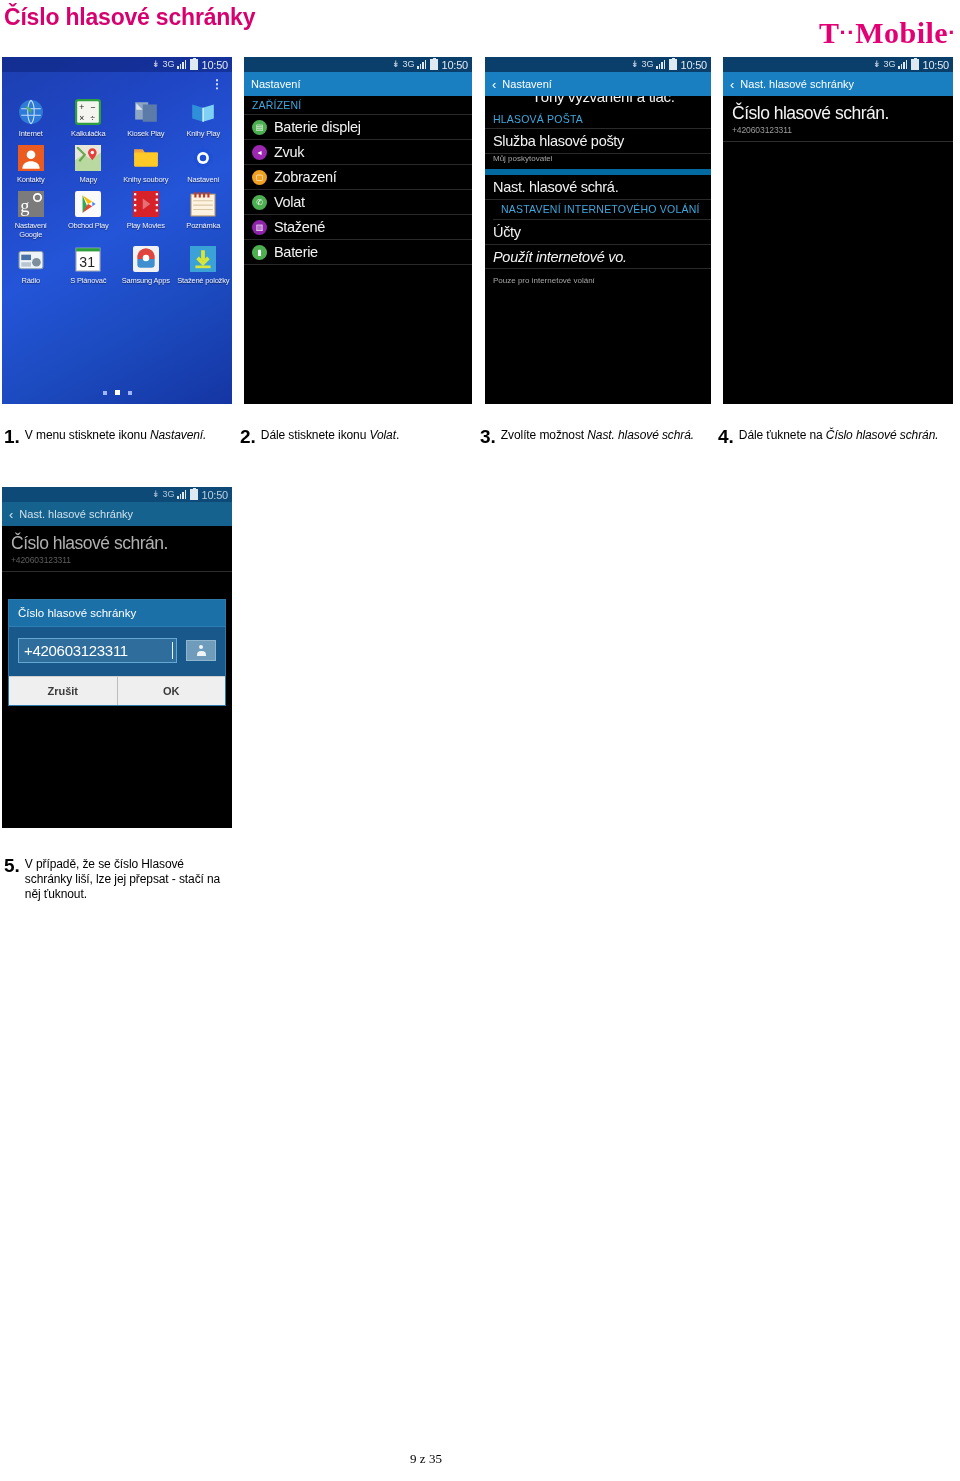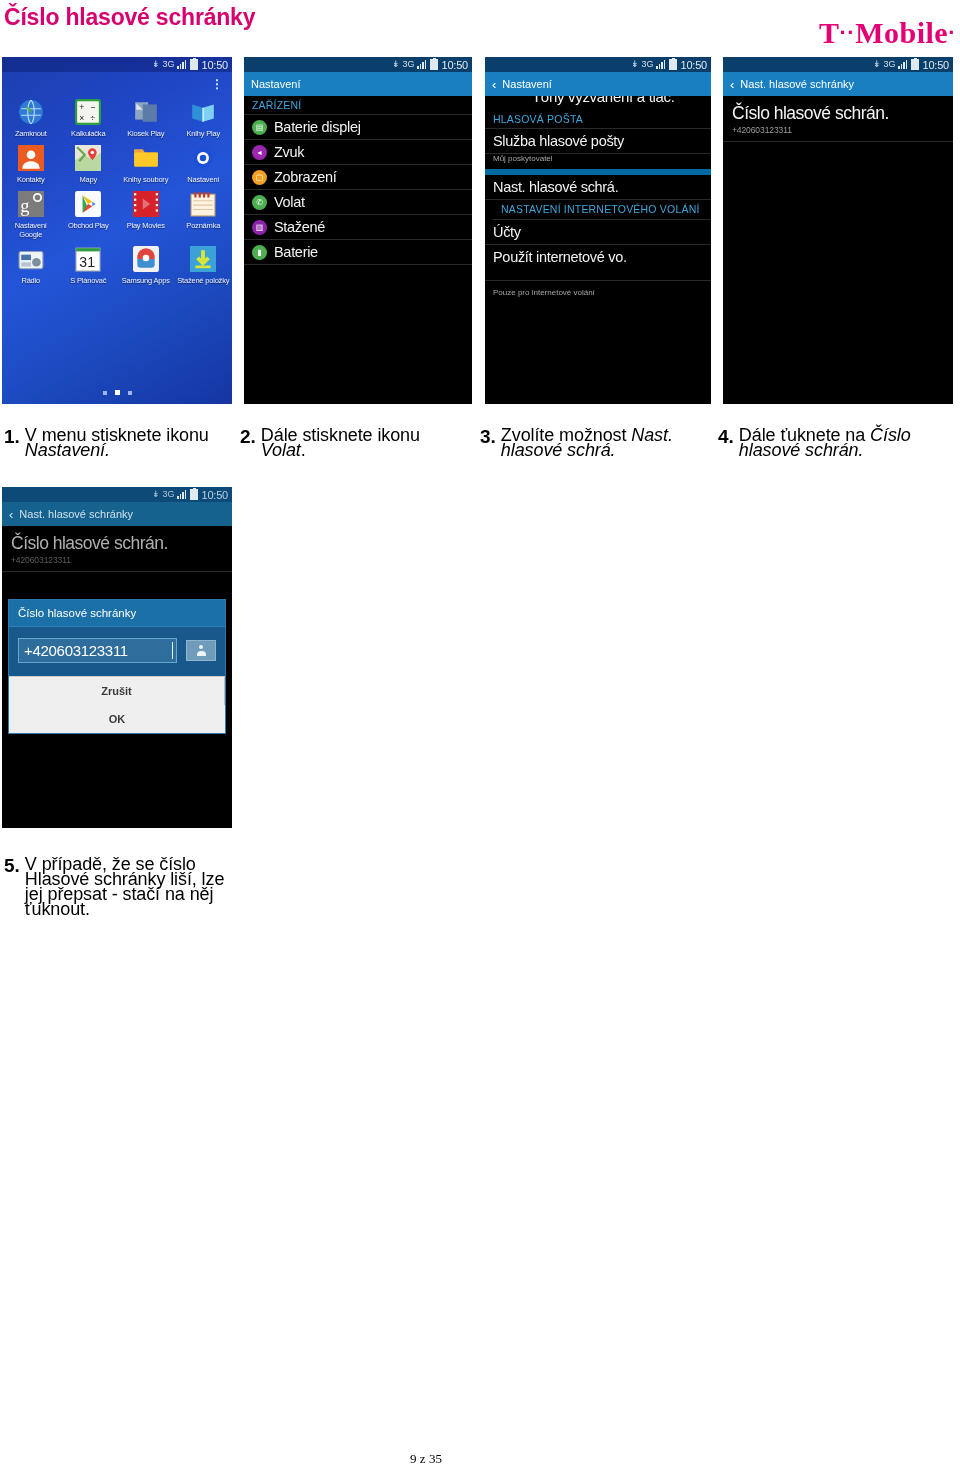--- a/index.html
+++ b/index.html
@@ -185,40 +185,40 @@
   #vm-number:after {
     content:""; position:absolute; right:3px; top:3px; bottom:3px; width:1px; background:#eaf4ff;
   }
   #vm-contact-btn {
     width: 30px; height: 21px; background: #6f9cbb; border:1px solid #8fb6cf;
     display:flex;align-items:center;justify-content:center; box-sizing:border-box;
   }
   #vm-contact-btn .person { width:9px;height:11px;position:relative;display:block; }
   #vm-contact-btn .person:before{content:"";position:absolute;top:0;left:2.5px;width:4px;height:4px;border-radius:50%;background:#eef4f8;}
   #vm-contact-btn .person:after{content:"";position:absolute;bottom:0;left:0;width:9px;height:5px;border-radius:4px 4px 0 0;background:#eef4f8;}
-  #vm-dialog .dlg-buttons { display:flex; background:#4c1d95; border-top:1px solid #cfcfcf;flex-direction:column; }
+  #vm-dialog .dlg-buttons { display:flex; background:#4c1d95; border-top:1px solid #cfcfcf; }
   #vm-dialog .dlg-buttons button {
     flex:1; background:#efefef; border:none; border-right:1px solid #bdbdbd;
     font-family:"Liberation Sans",sans-serif; font-size:11px; font-weight:bold; color:#3a3a3a;
     padding: 8px 0; cursor:pointer;
   }
   #vm-dialog .dlg-buttons button:last-child { border-right:none; }
 
   
   .caption {
     position: absolute;
     display: flex;
     align-items: flex-start;
   }
   .caption .num {
     font-size: 19px; font-weight: bold; color: #000; line-height: 17px;
     margin-right: 5px; flex: 0 0 auto;
   }
   .caption .txt {
-    font-size: 18px; color: #000; line-height: 15px; letter-spacing: -.1px;
+    font-size: 12px; color: #000; line-height: 15px; letter-spacing: -.1px;
   }
   .caption .txt em { font-style: italic; }
 
   #cap1 { left: 4px;   top: 428px; width: 225px; }
   #cap2 { left: 240px; top: 428px; width: 225px; }
   #cap3 { left: 480px; top: 428px; width: 225px; }
   #cap4 { left: 718px; top: 428px; width: 230px; }
   #cap5 { left: 4px;   top: 857px; width: 225px; }
 
   
@@ -251,21 +251,21 @@
   <div id="home-menu-dots">⋮</div>
   <div id="home-grid">
       <div class="app">
         <div class="glyph">
           <svg viewBox="0 0 24 24" width="26" height="26">
             <circle cx="12" cy="12" r="11" fill="#2f7ad6"></circle>
             <path d="M3 9h18M3 15h18M12 1c4 4 4 18 0 22M12 1C8 5 8 19 12 23" stroke="#bfe0ff" fill="none" stroke-width="1"></path>
             <path d="M6 6c2 2 4 1 6 3s-1 4 1 6" fill="#4caf50" opacity=".8"></path>
           </svg>
         </div>
-        <div class="nm">Zamknout</div>
+        <div class="nm">Internet</div>
       </div>
       <div class="app">
         <div class="glyph">
           <svg viewBox="0 0 24 24" width="26" height="26">
             <rect x="1" y="1" width="22" height="22" rx="2" fill="#f5f5ef" stroke="#2f9e3f" stroke-width="2"></rect>
             <g fill="#222" font-size="8" font-family="sans-serif">
               <text x="4" y="10">+</text>
               <text x="14" y="10">−</text>
               <text x="4" y="20">×</text>
               <text x="14" y="20">÷</text>
@@ -514,21 +514,21 @@
   <div style="margin-top:-7px;padding:0 8px 4px 8px;border-bottom:6px solid #0369a1;">
     <span class="sub" style="color:#a6a6a6;font-size:8px;">Můj poskytovatel</span>
   </div>
   <div class="listrow">
     <div class="tx">Nast. hlasové schrá.</div>
   </div>
   <div class="sectionhdr" style="line-height:13px;margin-left:8px;">NASTAVENÍ INTERNETOVÉHO VOLÁNÍ</div>
   <div class="listrow">
     <div class="tx">Účty</div>
   </div>
-  <div class="listrow" style="padding-bottom:15px;">
+  <div class="listrow" style="padding-bottom:3px;font-style:italic;">
     <div class="tx">Použít internetové vo.</div>
   </div>
   <div style="padding:0 8px;text-decoration:underline;">
     <span class="sub" style="color:#a6a6a6;font-size:8px;">Pouze pro internetové volání</span>
   </div>
 </div>
 
 <div class="phone" id="shot-vm">
   <div class="statusbar">
     <span class="sb-ico">↡</span>

